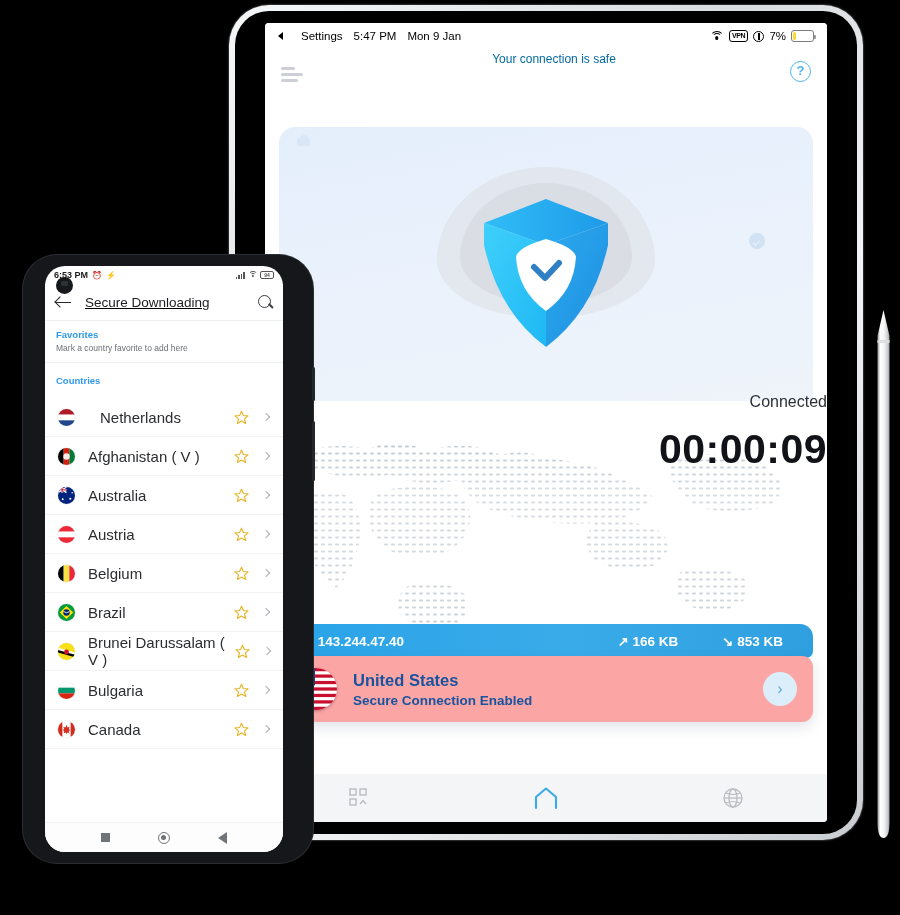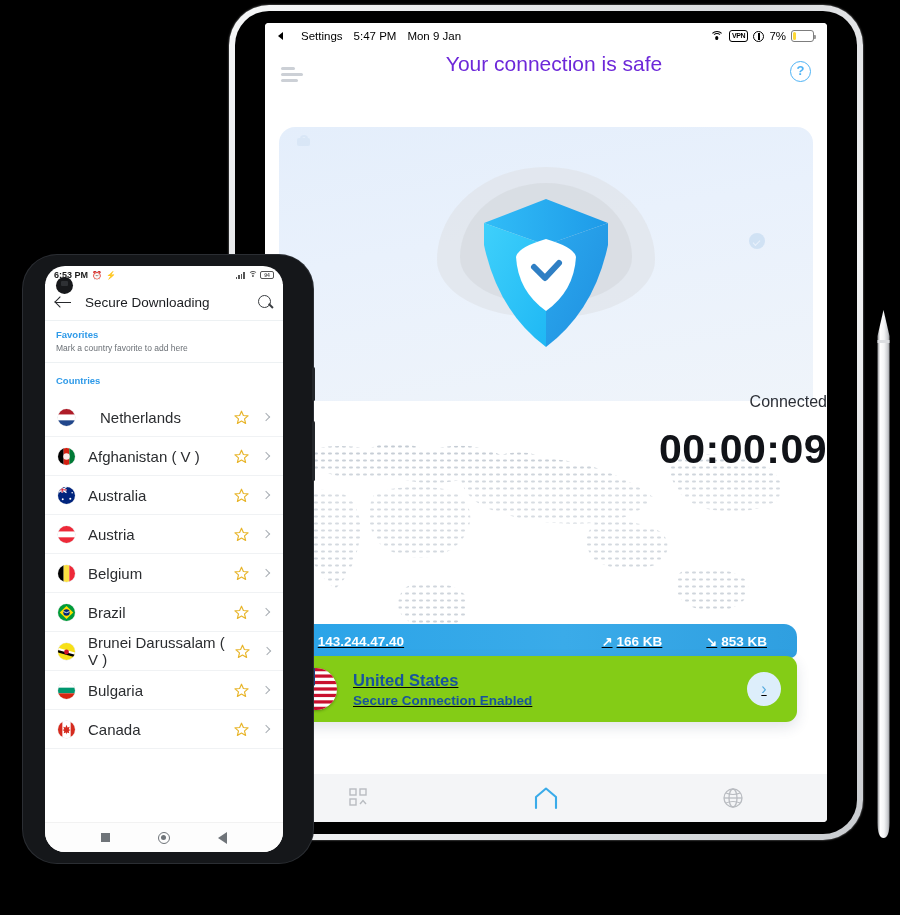--- a/index.html
+++ b/index.html
@@ -69,21 +69,21 @@
   .hamburger span { display:block; height: 3px; border-radius: 2px; background:#ccd0d6;
                     margin-bottom: 3px; }
   .hamburger span:nth-child(1){ width: 14px; }
   .hamburger span:nth-child(2){ width: 22px; }
   .hamburger span:nth-child(3){ width: 17px; }
   .help-ic { position:absolute; right:16px; top:9px; width:21px; height:21px;
              border:1.6px solid #4eb3f5; border-radius:50%; color:#4eb3f5;
              font-size:13px; line-height:18px; text-align:center; font-weight:600;}
   .hdr-title { text-align:center; }
   .hdr-protected { font-size:17px; font-weight:700; color:#3fabf3; letter-spacing:.1px;}
-  .hdr-sub { font-size:21px; color:#6d28d9; margin-top:3px;margin-left:16px; }
+  .hdr-sub { font-size:12px; color:#0369a1; margin-top:3px;margin-left:16px; }
 
   
   .hero {
     position: relative; margin: 13px 14px 0; height: 274px;
     border-radius: 16px 16px 0 0;
     background: linear-gradient(170deg,#e4eefb 0%,#e9f1fc 40%,#eff4fa 100%);
     overflow: hidden;
   }
   .deco { position:absolute; opacity:.55; }
   .deco-lock { left: 18px; top: 8px; width:13px; height:11px; }
@@ -109,31 +109,31 @@
   
   .worldmap { position:absolute; left:0; right:0; top:0; bottom:0; }
 
   
   .conn-area { position:relative; margin-top:-8px; text-align:right; }
   .conn-label { font-size:16px; color:#2c2f36; }
   .conn-timer { font-size:41px; font-weight:700; color:#111318; margin-top:15px;
                 letter-spacing:.5px; }
 
   
-  .bottom-card { position:absolute; left:14px; right:30px; top:601px;text-decoration:underline; }
+  .bottom-card { position:absolute; left:14px; right:14px; top:601px; }
   .ip-bar { background: linear-gradient(90deg,#29a3e8 0%,#3aabe9 55%,#2f9fe0 100%);
             border-radius: 13px 13px 7px 7px; height: 34px; display:flex;
             align-items:center; color:#fff; font-size:13.5px; font-weight:700;
             padding: 0 18px; }
   .ip-bar .ip-lbl { color:#b6f0c8; font-weight:700; margin-right:4px; }
   .ip-item { display:flex; align-items:center; gap:4px; }
   .ip-item.up { margin-left:auto; margin-right:44px; }
   .ip-item.down { margin-right: 12px; }
   .arr { font-size: 13px; line-height: 1; }
-  .country-card { background:#84cc16; border-radius: 11px; margin-top:-2px;
+  .country-card { background:#fca5a5; border-radius: 11px; margin-top:-2px;
         height: 66px; display:flex; align-items:center; padding: 0 16px;
         box-shadow: 0 5px 14px rgba(40,60,90,.14); position:relative; }
   .flag-us { width:42px; height:42px; border-radius:50%; overflow:hidden;
         box-shadow:0 1px 3px rgba(0,0,0,.3); flex:0 0 auto; }
   .cc-text { margin-left:16px; }
   .cc-name { font-size:16.5px; font-weight:700; color:#17539e; }
   .cc-sub { font-size:13.5px; font-weight:600; color:#17539e; margin-top:3px; }
   .cc-go { margin-left:auto; width:34px; height:34px; border-radius:50%;
         background:#ddeefb; color:#56aade; font-size:16px; display:flex;
         align-items:center; justify-content:center; }
@@ -171,21 +171,21 @@
   .wifi-s i:nth-child(2){width:5px;height:5px;top:2px;}
   .wifi-s i:nth-child(3){width:2.2px;height:2.2px;top:4px;background:#555;border:none;border-radius:50%;}
   .bat-s { width:14px; height:8px; border:1px solid #555; border-radius:2px;
       font-size:5px; color:#555; text-align:center; line-height:6px; font-weight:700;}
   .punch { position:absolute; left:11px; top:11px; width:17px; height:17px;
       border-radius:50%; background:#17181b; z-index:3; }
   .punch::after{ content:""; position:absolute; left:5px; top:4px; width:7px;
       height:5px; border-radius:1px; background:#2e3034; }
 
   .and-appbar { height:36px; display:flex; align-items:center; padding:0 10px;
-      background:#fff; position:relative; }
+      background:#fff; position:relative;text-decoration:underline; }
   .back-arrow { width:17px; height:17px; position:relative; flex:0 0 auto; }
   .back-arrow::before{ content:""; position:absolute; left:1px; top:8px; width:15px;
       height:1.6px; background:#26282b;}
   .back-arrow::after{ content:""; position:absolute; left:1px; top:4.4px; width:7px;
       height:7px; border-left:1.6px solid #26282b; border-bottom:1.6px solid #26282b;
       transform:rotate(45deg);}
   .and-title { font-size:13.5px; color:#1b1d20; margin-left:13px; font-weight:500; }
   .search-ic { margin-left:auto; width:15px; height:15px; position:relative; }
   .search-ic::before{ content:""; position:absolute; left:0; top:0; width:11px;
       height:11px; border:1.5px solid #3a3d41; border-radius:50%;}

